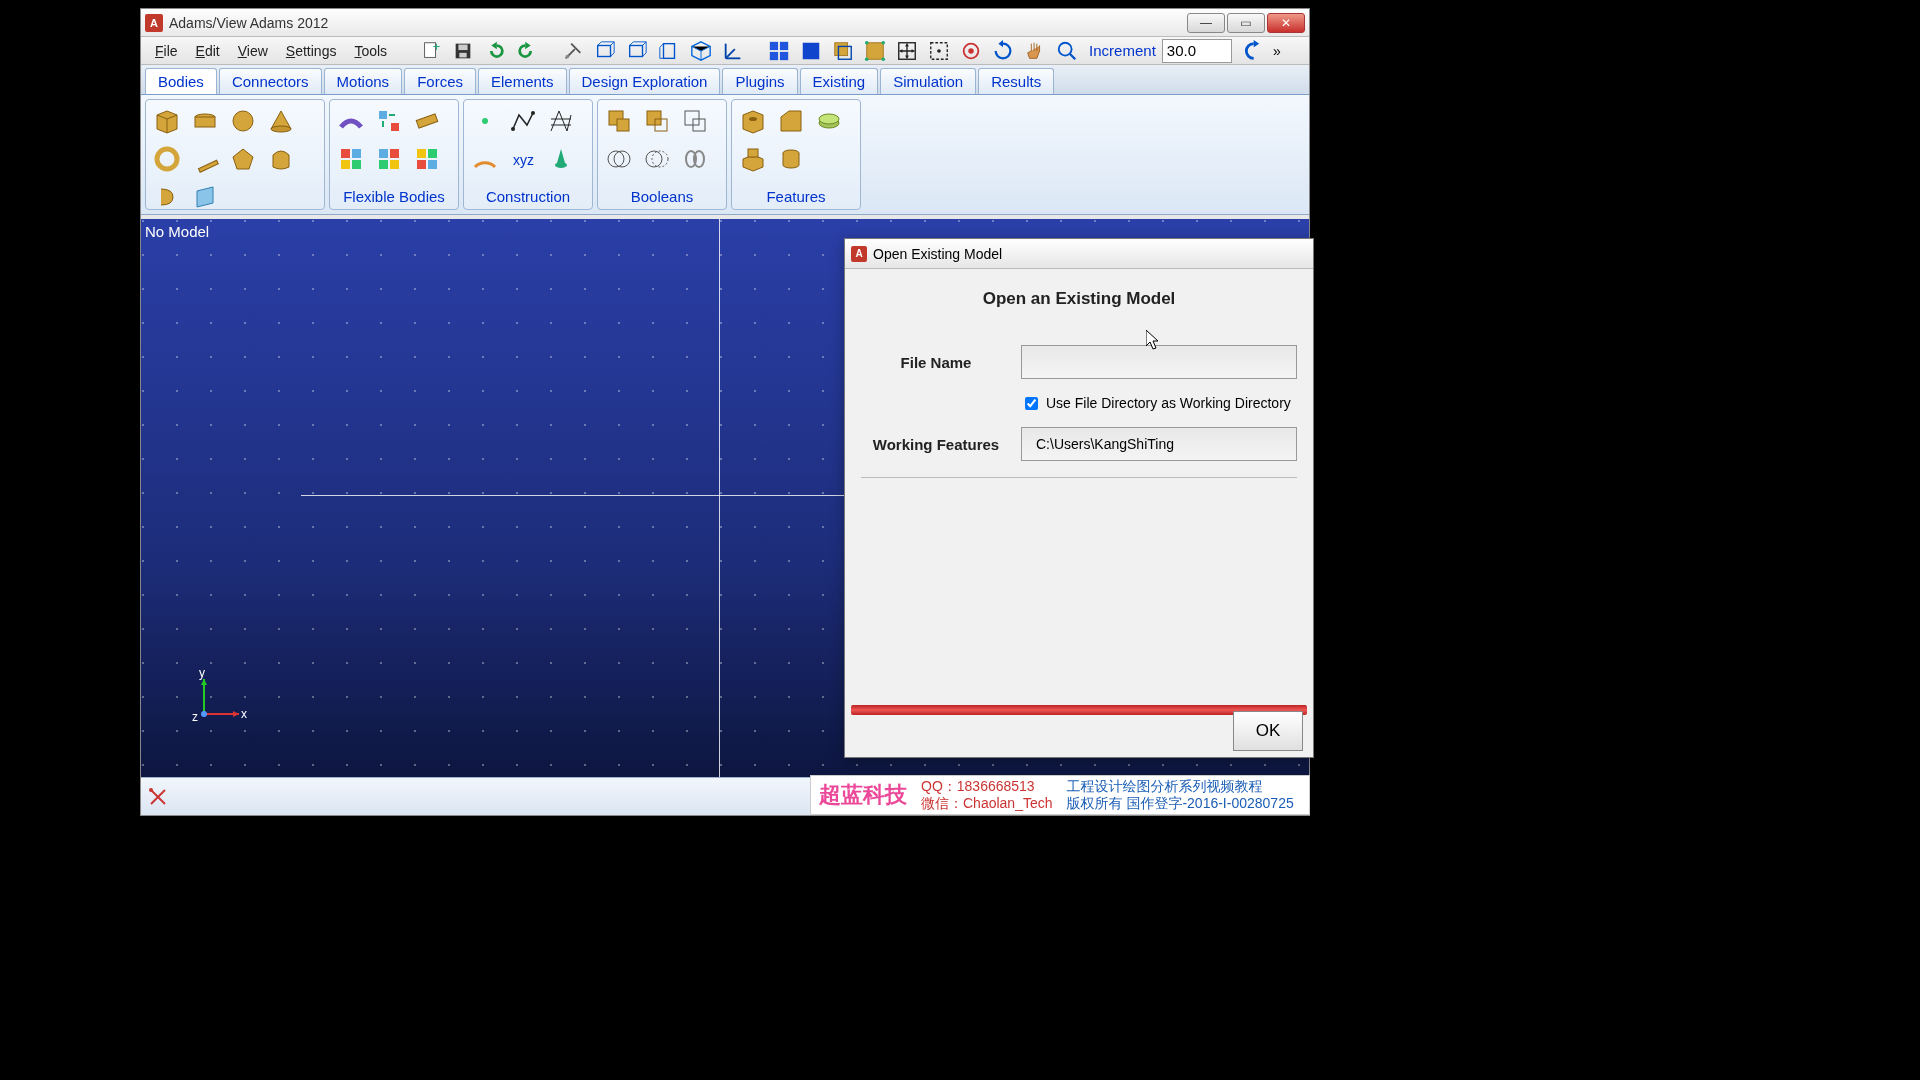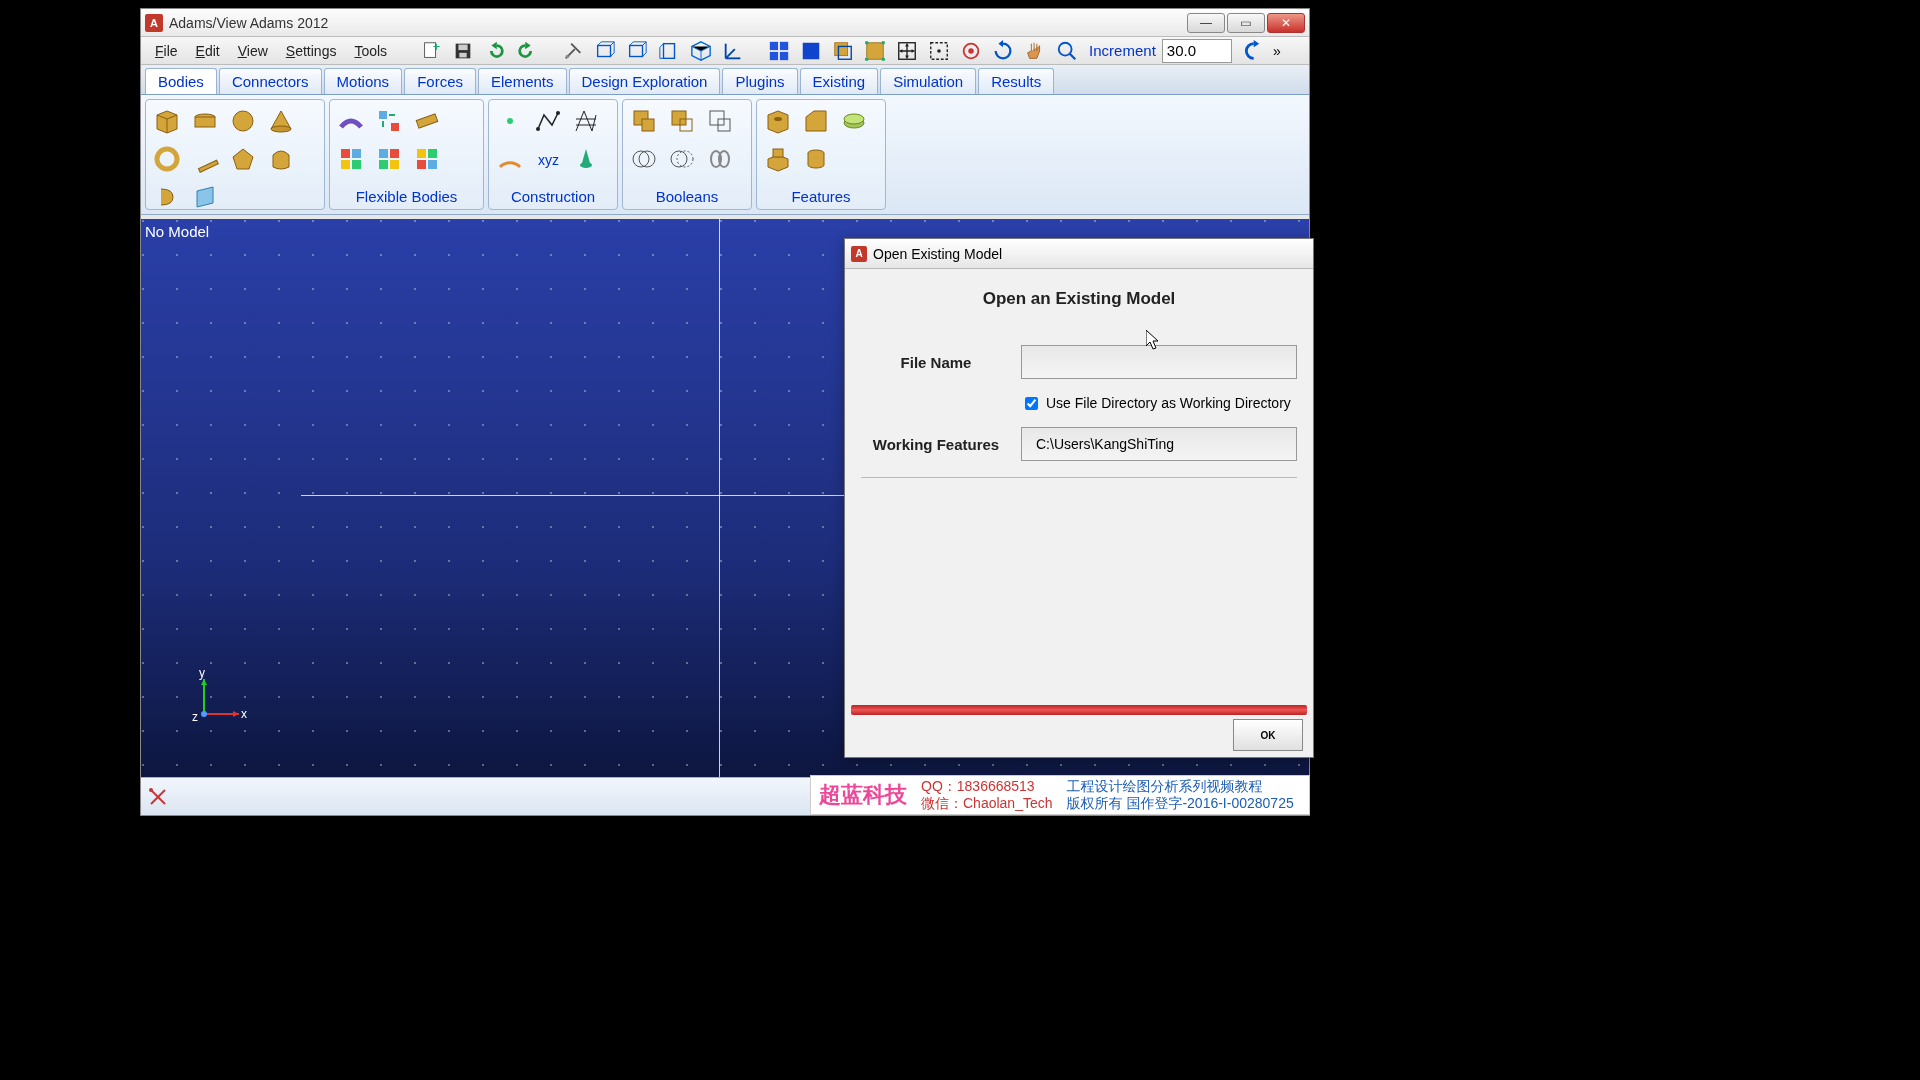--- a/index.html
+++ b/index.html
@@ -40,21 +40,21 @@
 .dlg-title { height:30px; background:linear-gradient(#fff,#e6e6e6); display:flex; align-items:center; padding:0 6px; border-bottom:1px solid #bbb; }
 .dlg-title .app-icon { width:16px; height:16px; background:#c0392b; color:#fff; font-weight:bold; font-size:10px; display:flex; align-items:center; justify-content:center; border-radius:2px; margin-right:6px; }
 .dlg-body { padding:20px 16px; }
 .dlg-heading { text-align:center; font-weight:bold; font-size:17px; color:#222; margin-bottom:36px; }
 .form-row { display:flex; align-items:center; margin-bottom:16px; gap:10px; }
 .form-label { width:150px; text-align:center; font-size:15px; color:#222; font-weight:600; }
 .form-input { flex:1; height:34px; border:1px solid #999; background:linear-gradient(#e8e8e8,#f4f4f4); padding:2px 14px; font-size:14px; }
 .chk-row { display:flex; align-items:center; margin-left:164px; gap:8px; margin-bottom:16px; }
 .dlg-hr { border:0; border-top:1px solid #bbb; margin:10px 0; }
 .dlg-footer { position:absolute; bottom:6px; right:10px; }
-.dlg-ok { width:70px; height:32px; background:linear-gradient(#fff,#e0e0e0); border:1px solid #888; font-size:10px;font-weight:bold; }
+.dlg-ok { width:70px; height:40px; background:linear-gradient(#fff,#e0e0e0); border:1px solid #888; font-size:17px; }
 .red-strip { position:absolute; left:6px; right:6px; bottom:42px; height:10px; background:linear-gradient(#b22,#e55,#b22); border-radius:2px; }
 .cursor { position:absolute; width:16px; height:24px; z-index:20; }
 .overlay { position:absolute; left:810px; bottom:265px; width:500px; height:40px; background:#fff; border:1px solid #ccc; display:flex; align-items:center; padding:0 8px; gap:14px; z-index:5; }
 .overlay .brand { color:#ec4899; font-weight:bold; font-size:22px; }
 .overlay .qq { color:#c33; font-size:12px; line-height:1.2; }
 .overlay .desc { color:#1a5db5; font-size:12px; line-height:1.2; }
 </style>
 </head>
 <body>
 
@@ -290,21 +290,21 @@
           </div>
         <div class="ricon">
             <svg viewBox="0 0 28 28">
               <polygon points="6,8 22,4 22,20 6,24" fill="#8ac4e8" stroke="#3080b0"></polygon>
             </svg>
           </div>
       </div>
       <div class="group-label">Solids</div>
     </div>
 
-    <div class="ribbon-group" style="width:155px">
+    <div class="ribbon-group" style="width:130px">
       <div class="group-icons">
         <div class="ricon">
             <svg viewBox="0 0 28 28">
               <path d="M4 20 Q14 8 24 20" fill="none" stroke="#7050c0" stroke-width="5"></path>
             </svg>
           </div>
         <div class="ricon">
             <svg viewBox="0 0 28 28">
               <rect x="4" y="4" width="8" height="8" fill="#5dade2"></rect>
               <rect x="16" y="16" width="8" height="8" fill="#e74c3c"></rect>

